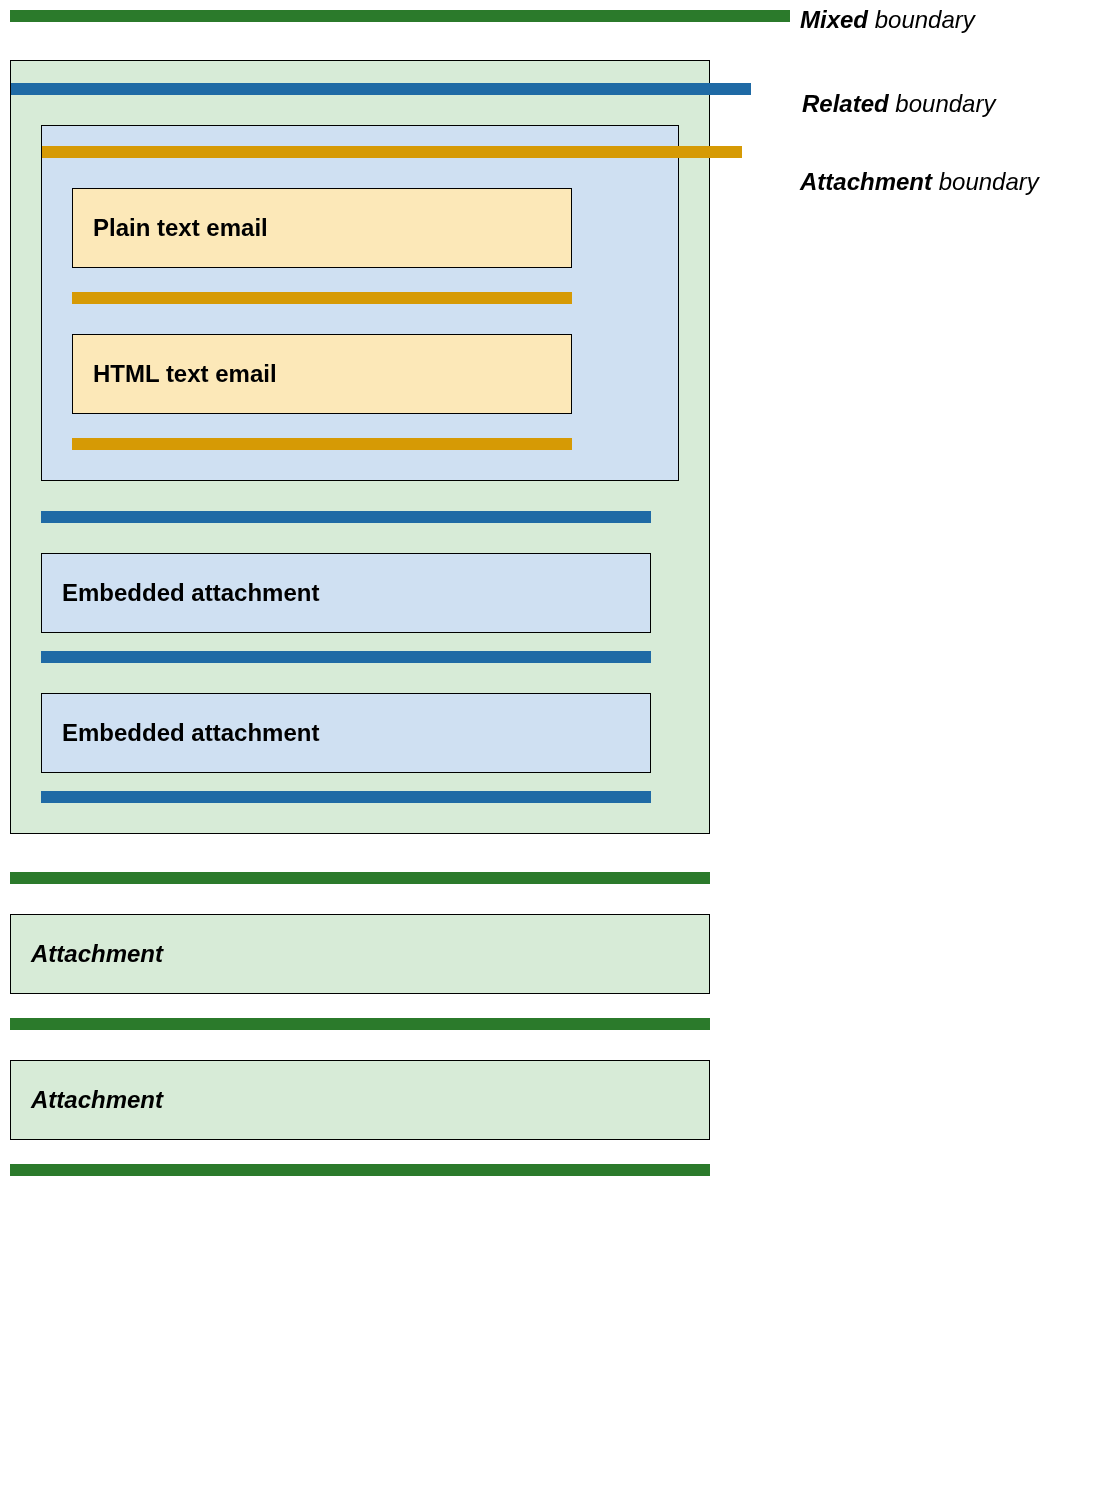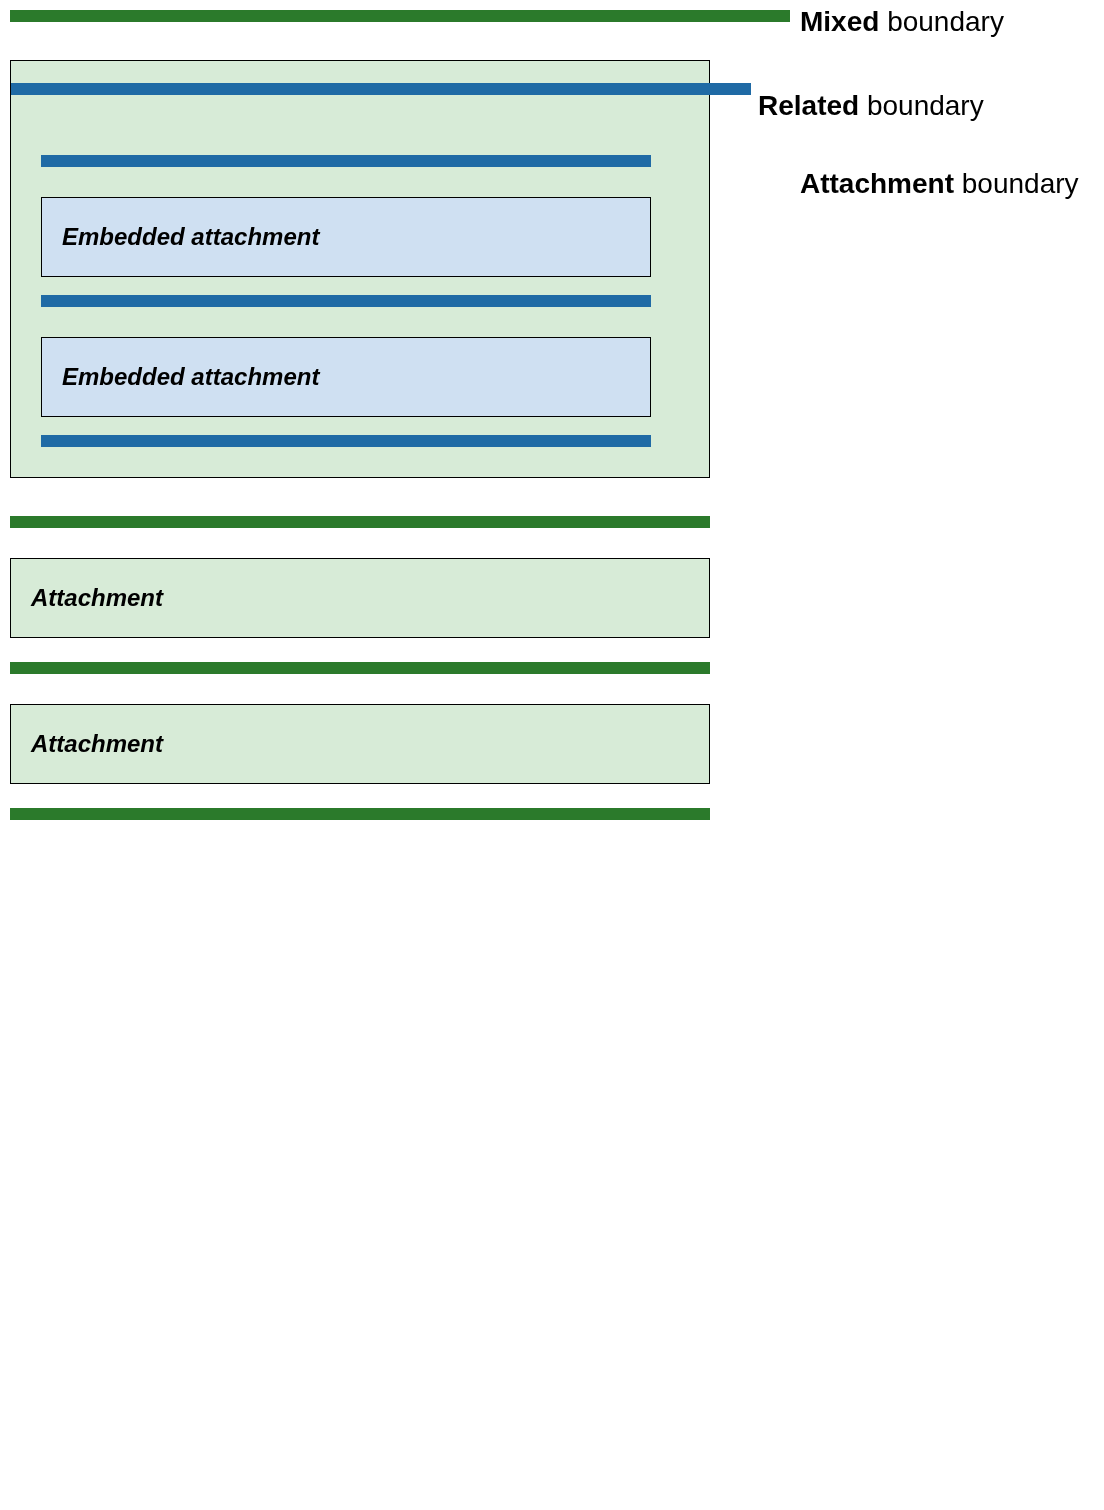--- a/index.html
+++ b/index.html
@@ -31,61 +31,83 @@
   }
   .box-green { background: #d7ebd7; }
   .box-blue  { background: #cfe0f2; }
   .label-box {
     border: 1px solid #000;
     padding: 25px 20px;
     font-size: 24px;
     font-weight: bold;
   }
   .label-cream { background: #fce8b8; }
-  .label-blue  { background: #cfe0f2; font-style: italic; }
+  .label-blue  { background: #cfe0f2; }
   .label-green { background: #d7ebd7; font-style: italic; }
   .gap-lg { height: 38px; }
   .gap-md { height: 30px; }
   .gap-sm { height: 24px; }
   .gap-xs { height: 18px; }
   .inner-pad { padding: 22px 30px 30px 30px; }
 
   .legend {
     position: absolute;
-    font-size: 28px;
+    font-size: 24px;
+    font-style: italic;
   }
   .legend b { font-weight: bold; }
 </style>
 </head>
 <body>
 
 <div class="canvas">
 
   <div class="legend" style="left:790px; top:-4px;">
     <b>Mixed</b><span> boundary</span>
   </div>
-  <div class="legend" style="left:748px; top:80px;">
+  <div class="legend" style="left:792px; top:80px;">
     <b>Related</b><span> boundary</span>
   </div>
   <div class="legend" style="left:790px; top:158px;">
     <b>Attachment</b><span> boundary</span>
   </div>
 
   <div class="diagram-col">
 
     <div class="bar bar-green" style="width:780px;"></div>
 
     <div class="gap-lg"></div>
 
     <div class="box box-green inner-pad">
 
       <div class="bar bar-blue" style="width:740px; margin-left:-30px; margin-right:-30px; position:relative;"></div>
 
       <div class="gap-md"></div>
 
+      <div class="box box-blue" style="padding:20px 30px 30px 30px;">
+
+        <div class="bar bar-yellow" style="width:700px; margin-left:-30px;"></div>
+
+        <div class="gap-md"></div>
+
+        <div class="label-box label-cream" style="width:500px;">
+          <span>Plain text email</span>
+        </div>
+
+        <div class="gap-sm"></div>
+        <div class="bar bar-yellow" style="width:500px;"></div>
+        <div class="gap-md"></div>
+
+        <div class="label-box label-cream" style="width:500px;">
+          <span>HTML text email</span>
+        </div>
+
+        <div class="gap-sm"></div>
+        <div class="bar bar-yellow" style="width:500px;"></div>
+      </div>
 
       <div class="gap-md"></div>
       <div class="bar bar-blue" style="width:610px;"></div>
       <div class="gap-md"></div>
 
       <div class="label-box label-blue" style="width:610px;">
         <span>Embedded attachment</span>
       </div>
 
       <div class="gap-xs"></div>

